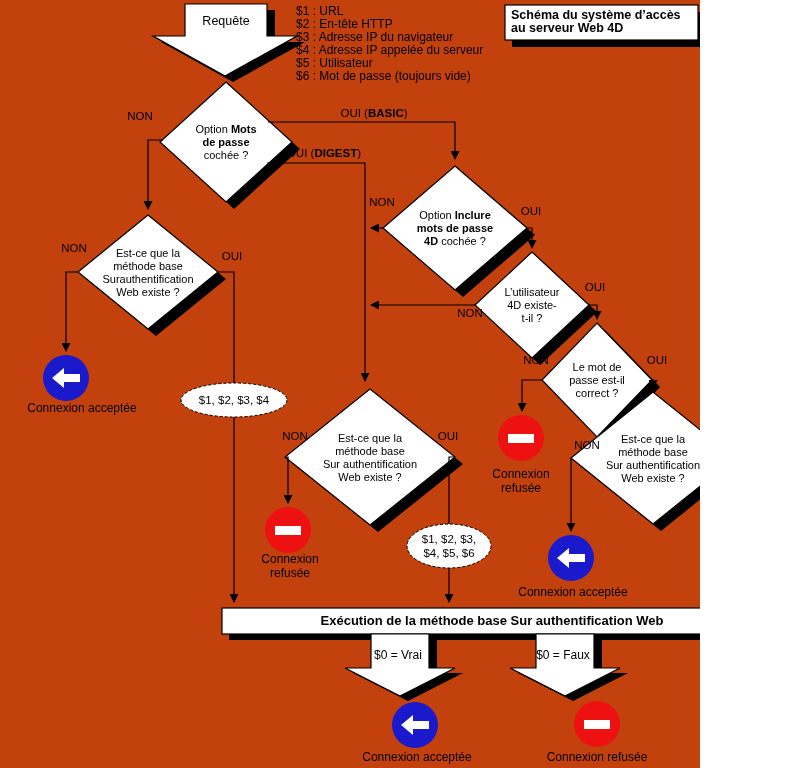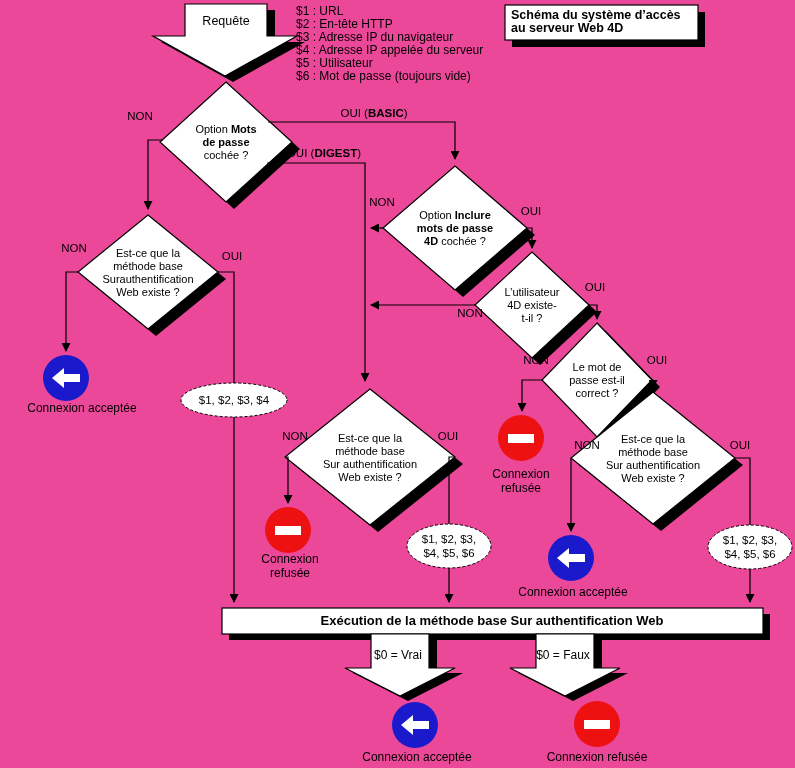--- a/index.html
+++ b/index.html
@@ -1,16 +1,16 @@
 <!DOCTYPE html>
 <html><head>
 <meta charset="utf-8">
 <style>
   html,body{margin:0;padding:0;background:#fff;}
-  #stage{position:relative;width:795px;height:768px;background:#ec4899;overflow:hidden;}
+  #stage{position:relative;width:700px;height:768px;background:#c2410c;overflow:hidden;}
   svg{display:block;}
   text{font-family:"Liberation Sans","DejaVu Sans",sans-serif;fill:#000;}
   .dtx{font-size:11px;text-anchor:middle;}
   .lab{font-size:11.5px;text-anchor:middle;}
   .leg{font-size:12px;}
   .ttl{font-size:12.5px;font-weight:bold;}
   .bartx{font-size:13px;font-weight:bold;text-anchor:middle;}
   .out{font-size:12px;text-anchor:middle;}
   .ell{font-size:11.5px;text-anchor:middle;}
   .req{font-size:12.5px;text-anchor:middle;}

